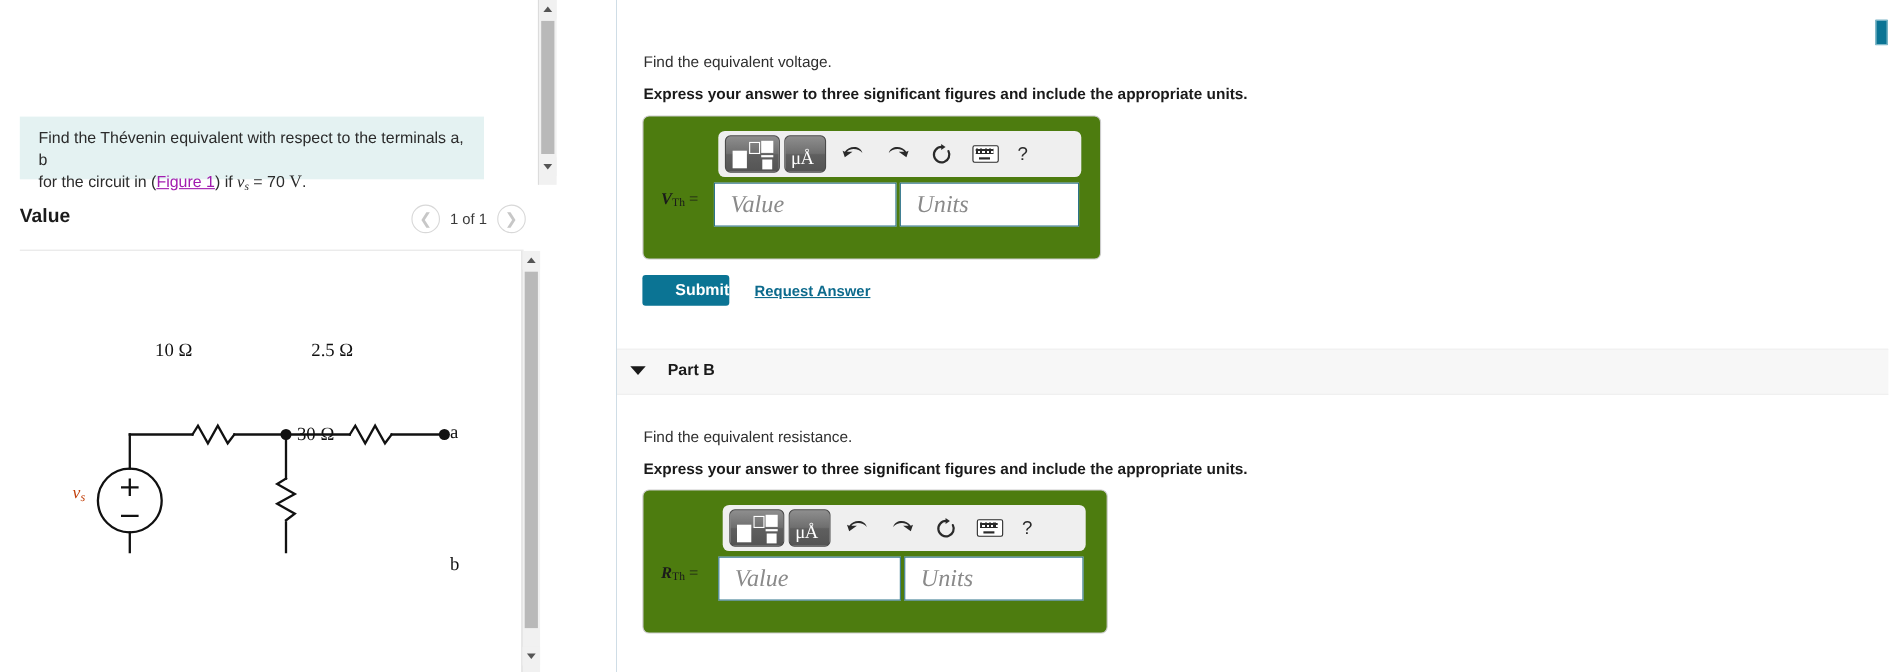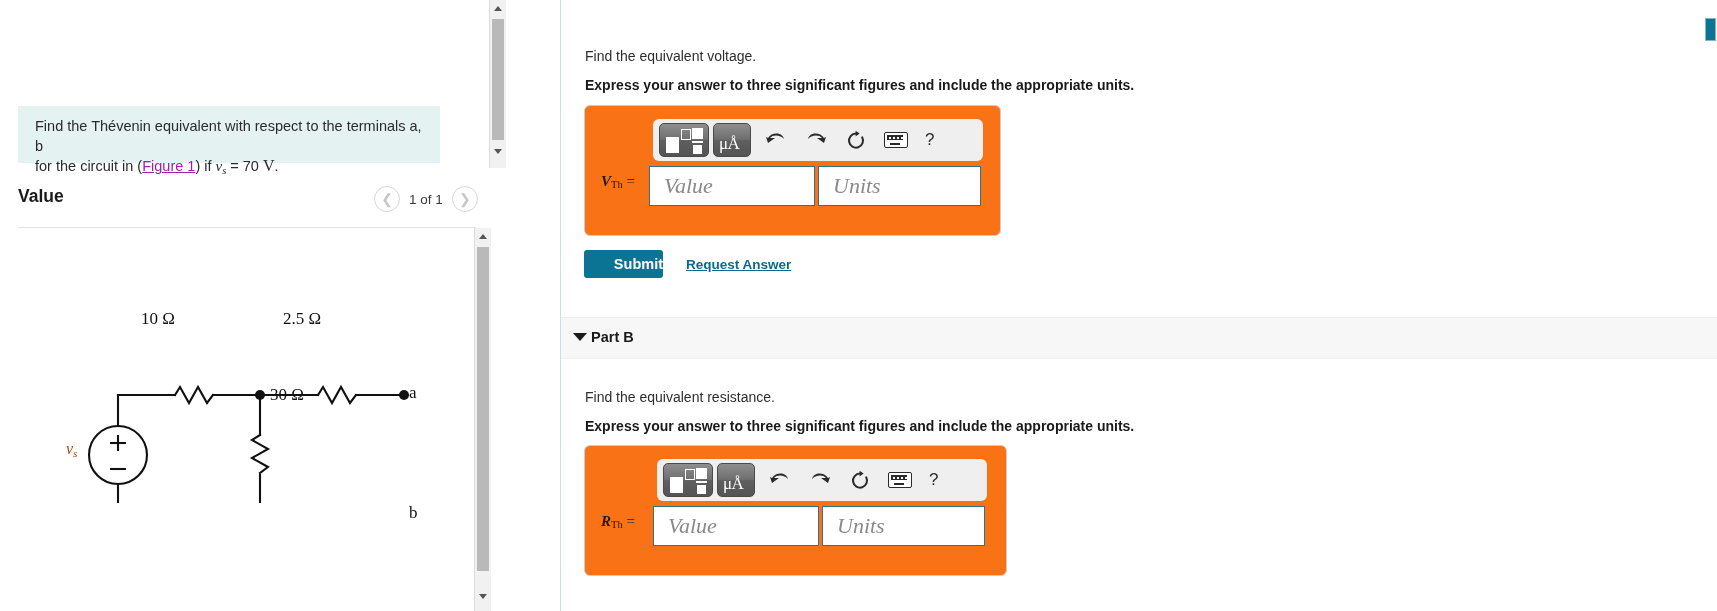--- a/index.html
+++ b/index.html
@@ -188,21 +188,21 @@
     font-weight: bold;
     color: #1a1a1a;
     white-space: nowrap;
   }
 
   
   .answer-box {
     position: absolute;
     border: 1px solid #cccccc;
     border-radius: 6px;
-    background: #f97316;
+    background: #4d7c0f;
     box-sizing: border-box;
   }
   .ans-toolbar {
     position: absolute;
     left: 68px;
     top: 13px;
     height: 42px;
     width: 330px;
     background: #efefef;
     border-radius: 6px;
@@ -336,21 +336,21 @@
     left: 12px;
     top: 15px;
     width: 0; height: 0;
     border-left: 7px solid transparent;
     border-right: 7px solid transparent;
     border-top: 8px solid #1a1a1a;
     cursor: pointer;
   }
   #partb-label {
     position: absolute;
-    left: 30px;
+    left: 46px;
     top: 11px;
     font-size: 14.5px;
     font-weight: bold;
     color: #1a1a1a;
   }
 
   
   #right-tab {
     position: absolute;
     left: 1705px;

